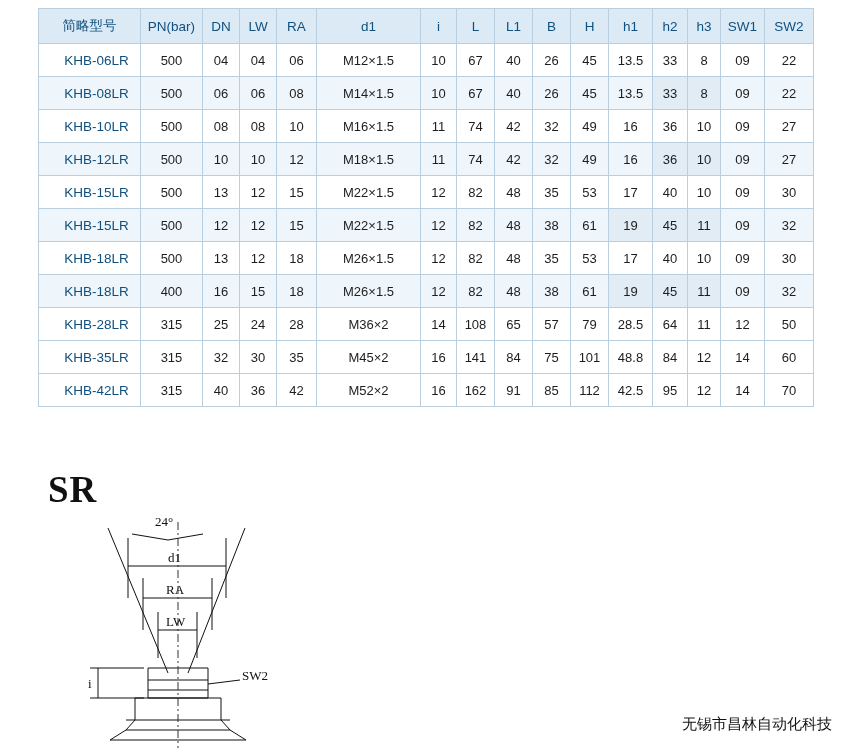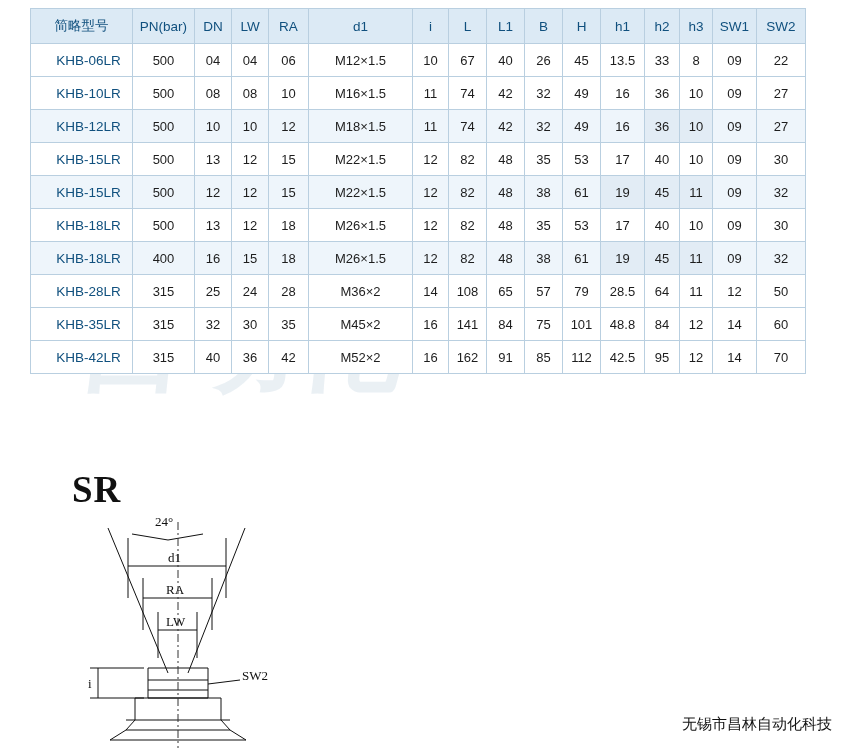--- a/index.html
+++ b/index.html
@@ -12,21 +12,21 @@
     height: 748px;
     position: relative;
     font-family: "Liberation Sans", sans-serif;
     color: #1a1a1a;
     overflow: hidden;
   }
 
   
   .table-wrap {
     position: absolute;
-    left: 30px;
+    left: 38px;
     top: 8px;
     width: 775px;
   }
   table.spec {
     border-collapse: collapse;
     width: 775px;
     table-layout: fixed;
     background: transparent;
   }
   table.spec th, table.spec td {
@@ -90,21 +90,20 @@
   
   .sr-label {
     position: absolute;
     left: 48px;
     top: 468px;
     font-family: "Liberation Serif", serif;
     font-size: 37px;
     font-weight: bold;
     letter-spacing: 1px;
     color: #111;
-    margin-left: 24px;
   }
 
   
   .drawing {
     position: absolute;
     left: 40px;
     top: 500px;
     width: 330px;
     height: 240px;
     margin-top: 8px;
@@ -202,20 +201,38 @@
         <td>67</td>
         <td>40</td>
         <td>26</td>
         <td>45</td>
         <td>13.5</td>
         <td class="shade">33</td>
         <td class="shade">8</td>
         <td>09</td>
         <td>22</td>
       </tr>
+      <tr class="alt">
+        <td class="model">KHB-08LR</td>
+        <td>500</td>
+        <td>06</td>
+        <td>06</td>
+        <td>08</td>
+        <td>M14×1.5</td>
+        <td>10</td>
+        <td>67</td>
+        <td>40</td>
+        <td>26</td>
+        <td>45</td>
+        <td>13.5</td>
+        <td class="shade">33</td>
+        <td class="shade">8</td>
+        <td>09</td>
+        <td>22</td>
+      </tr>
       <tr class="norm">
         <td class="model">KHB-10LR</td>
         <td>500</td>
         <td>08</td>
         <td>08</td>
         <td>10</td>
         <td>M16×1.5</td>
         <td>11</td>
         <td>74</td>
         <td>42</td>

